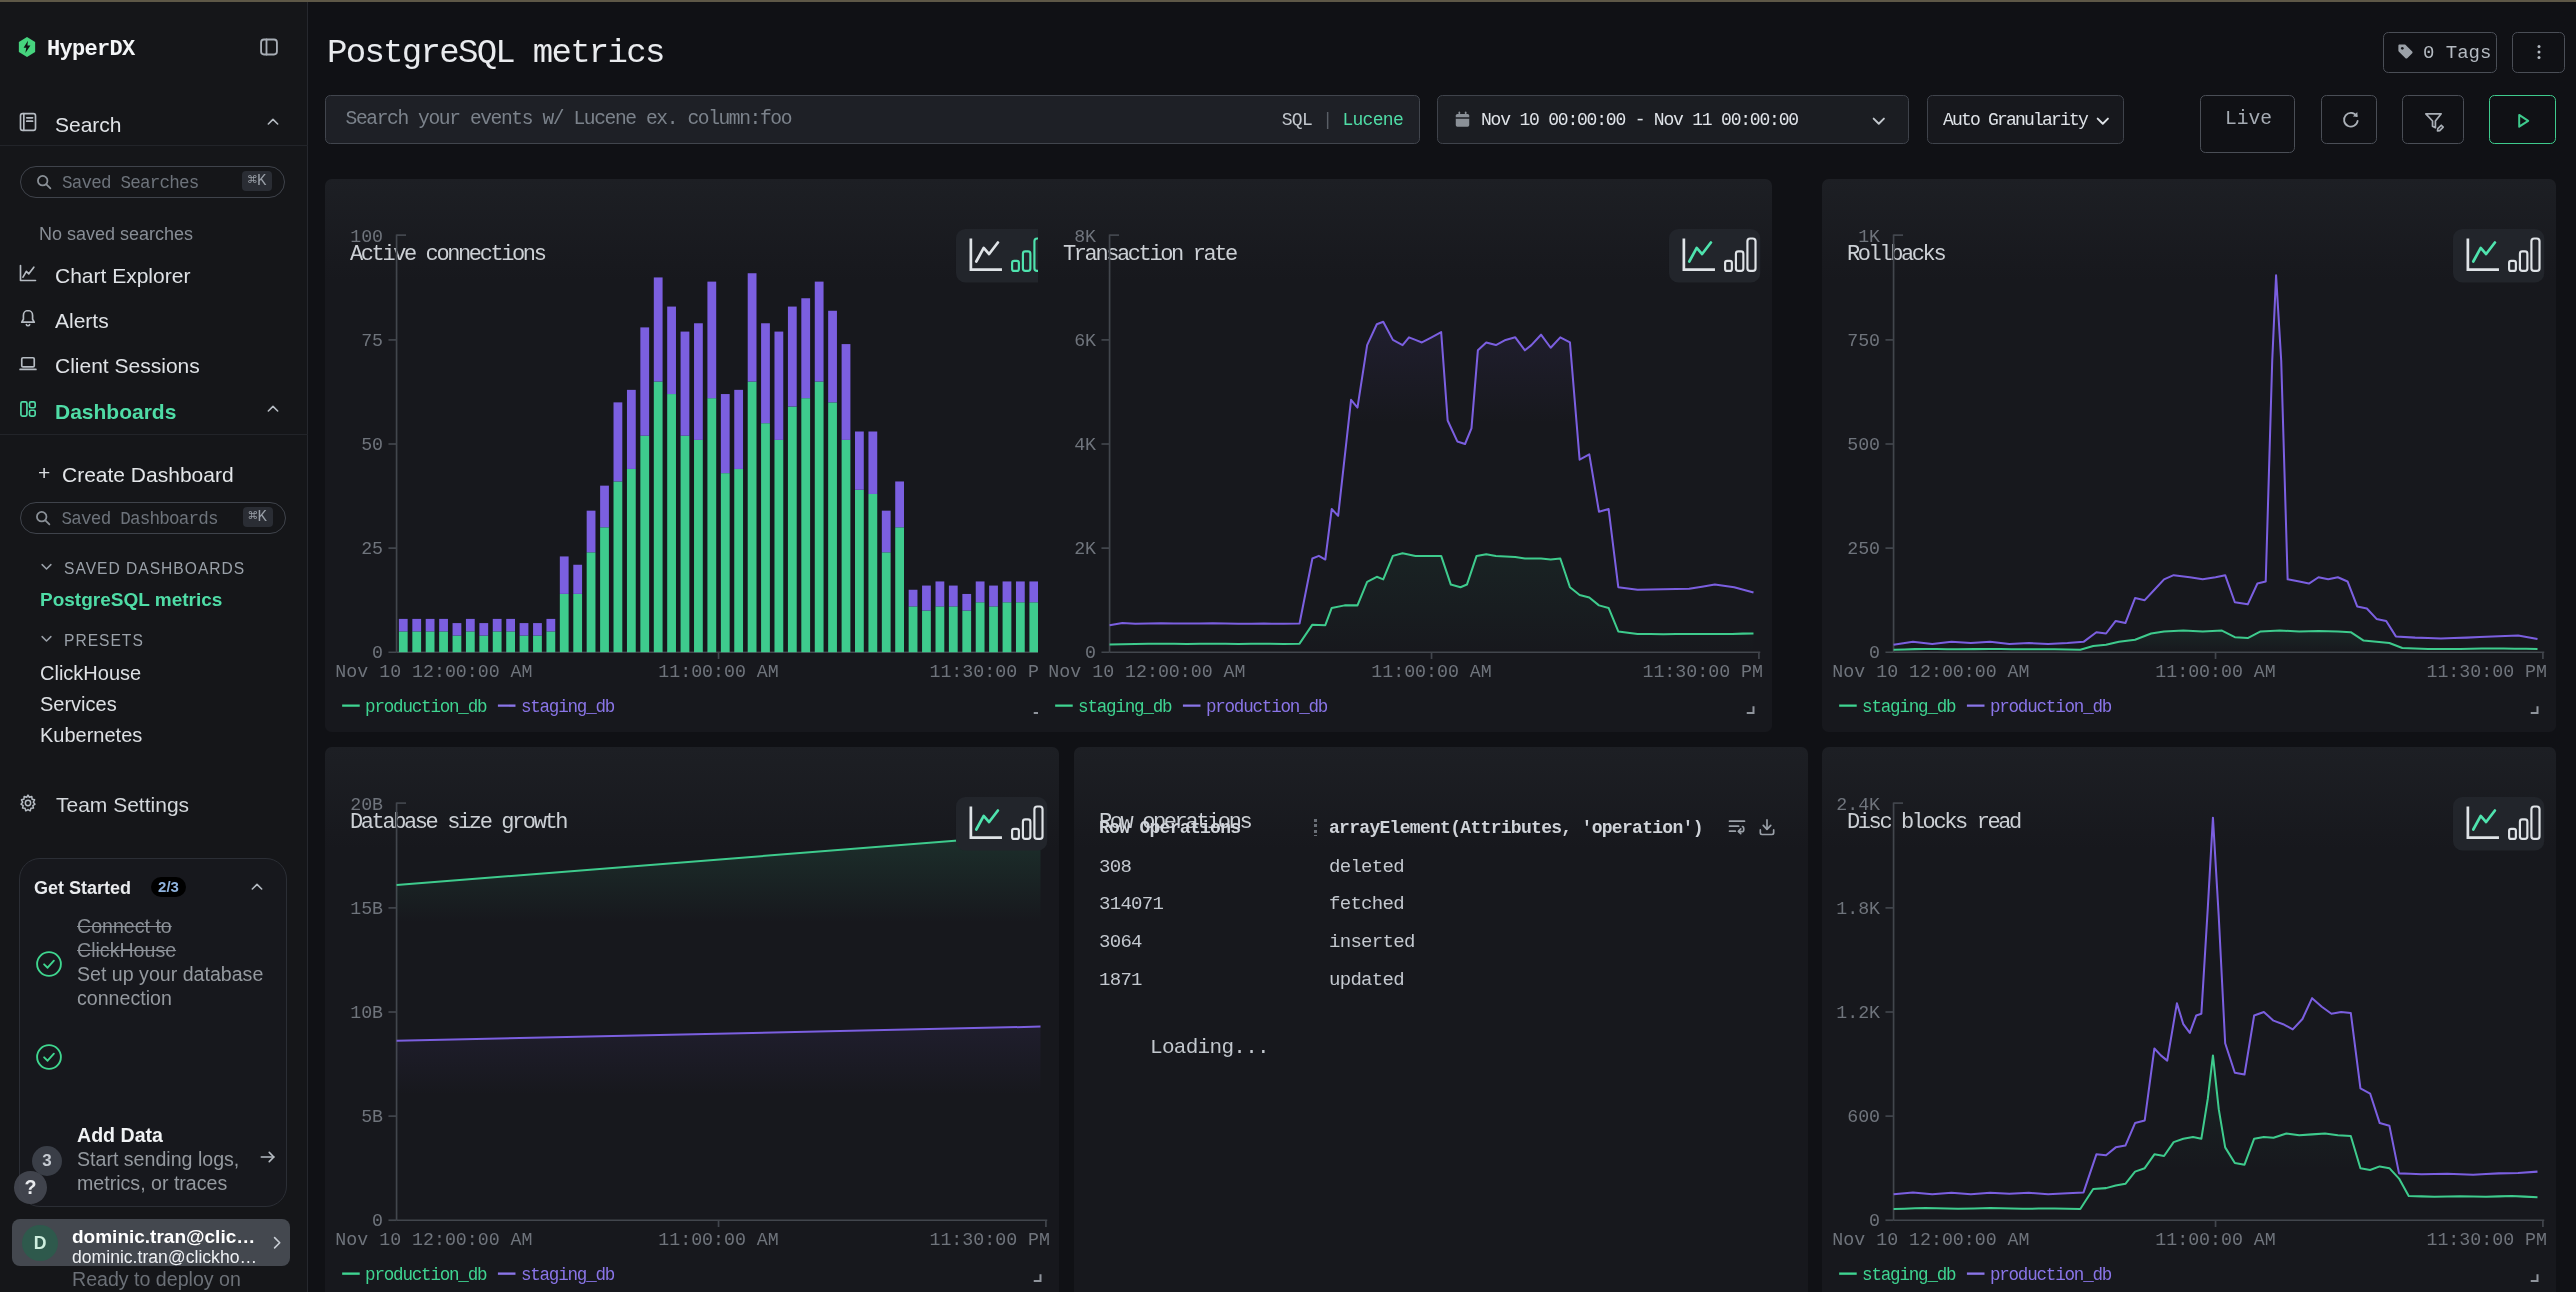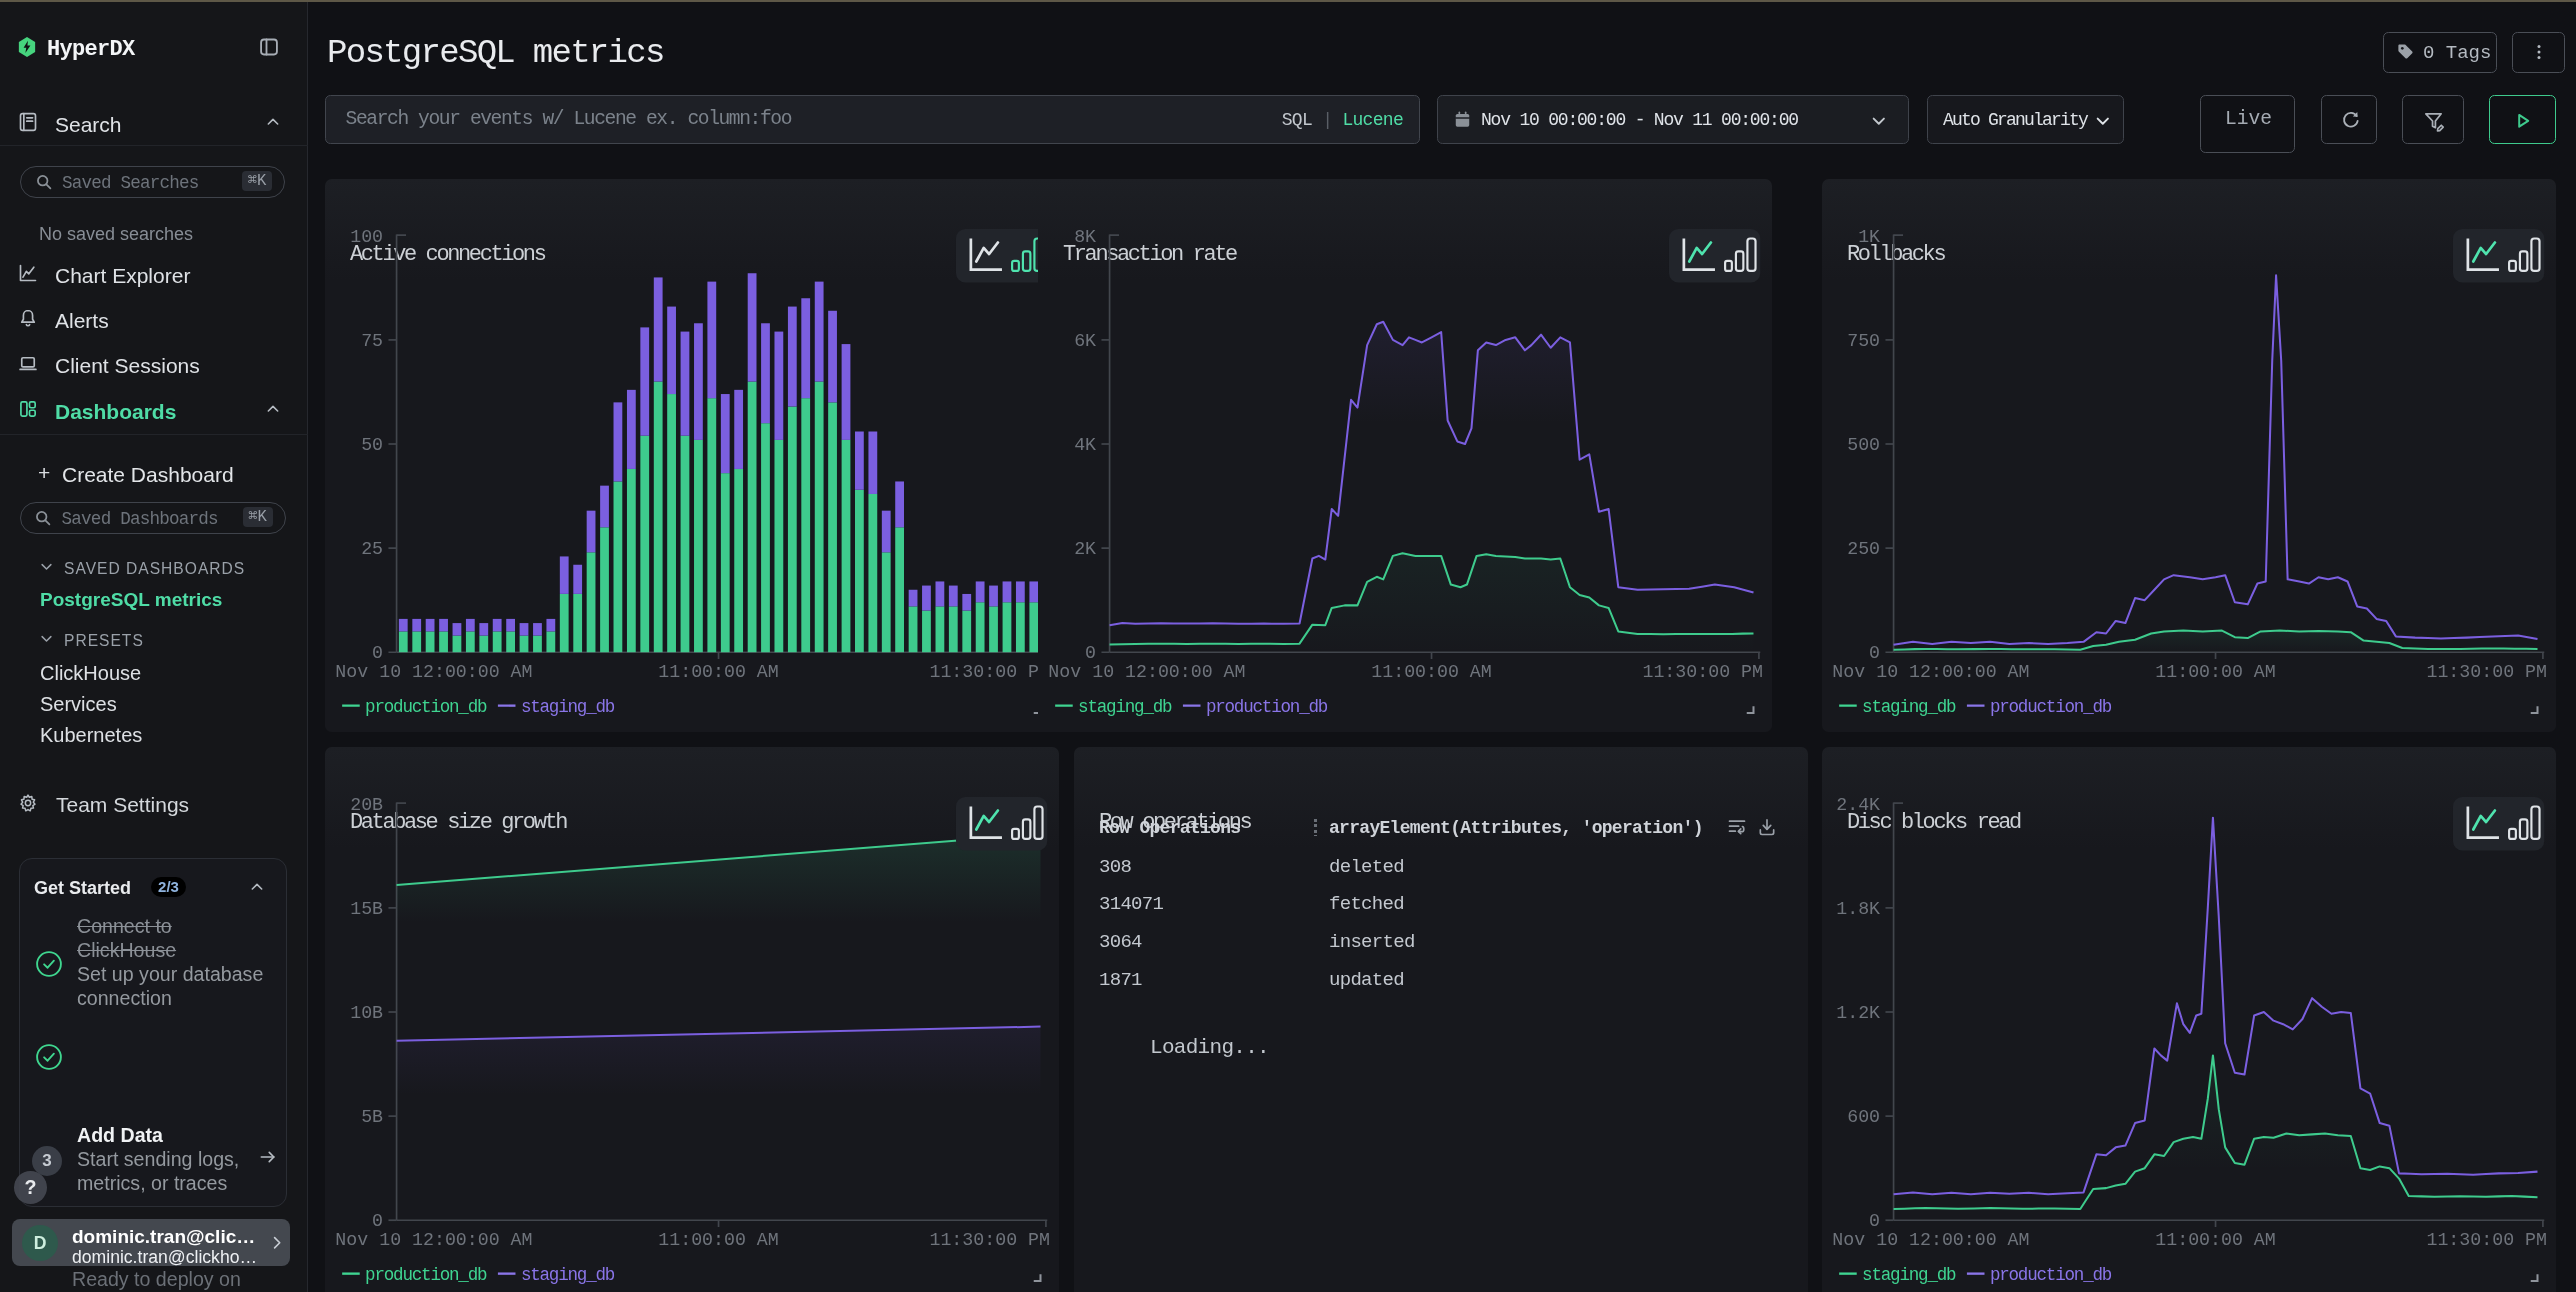--- a/index.html
+++ b/index.html
@@ -89,21 +89,21 @@
     </svg>
 <div class="abs" style="left:64px;top:630px;font-size:15.6px;letter-spacing:1px;color:#9aa1a9">PRESETS</div>
 <div class="abs" style="left:40px;top:660px;font-size:20px;color:#dde0e4">ClickHouse</div>
 <div class="abs" style="left:40px;top:691px;font-size:20px;color:#dde0e4">Services</div>
 <div class="abs" style="left:40px;top:722px;font-size:20px;color:#dde0e4">Kubernetes</div>
 <svg style="position:absolute;left:17.6px;top:791px" width="20" height="20" viewBox="0 0 24 24" fill="none" stroke="#b6bcc3" stroke-width="1.8" stroke-linecap="round" stroke-linejoin="round">
       <circle cx="12" cy="12" r="3.2"></circle>
       <path d="M12 2.5 L13.6 5.1 L16.6 4.3 L16.9 7.4 L19.9 8.2 L18.4 11 L20.4 13.4 L17.8 15.1 L18.6 18.1 L15.5 18.4 L14.7 21.4 L12 19.9 L9.3 21.4 L8.5 18.4 L5.4 18.1 L6.2 15.1 L3.6 13.4 L5.6 11 L4.1 8.2 L7.1 7.4 L7.4 4.3 L10.4 5.1 Z"></path>
     </svg>
 <div class="abs navtxt" style="left:56px;top:791px;color:#d4d8dc">Team Settings</div>
-<div class="abs" style="left:19px;top:856px;width:268px;height:349px;border:1.4px solid #2b2e35;border-radius:13px;background:#17181d">
+<div class="abs" style="left:19px;top:856px;width:268px;height:349px;border:1.4px solid #2b2e35;border-radius:21px;background:#17181d">
 <div class="abs" style="left:14px;top:19px;font-size:18px;font-weight:bold;color:#e9ebee;white-space:nowrap">Get Started</div>
 <div class="abs" style="left:131px;top:18px;width:35px;height:20px;background:#000000;border-radius:10px;color:#8fb3de;font-size:15px;font-weight:bold;text-align:center;line-height:20px">2/3</div>
 <svg style="position:absolute;left:229px;top:20px" width="16" height="16" viewBox="0 0 24 24" fill="none" stroke="#b6bcc3" stroke-width="2.4" stroke-linecap="round" stroke-linejoin="round">
         <path d="M5 15 L12 8 L19 15"></path>
       </svg>
 <svg class="abs" style="left:15px;top:91px" width="28" height="28" viewBox="0 0 24 24" fill="none" stroke="#3fd68f" stroke-width="1.6" stroke-linecap="round" stroke-linejoin="round">
         <circle cx="12" cy="12" r="10.2"></circle>
         <path d="M7.8 12.3 L10.8 15.2 L16.2 9.2"></path>
       </svg>
 <div class="abs" style="left:57px;top:55px;font-size:19.6px;line-height:24px;color:#8b9097;width:196px">

